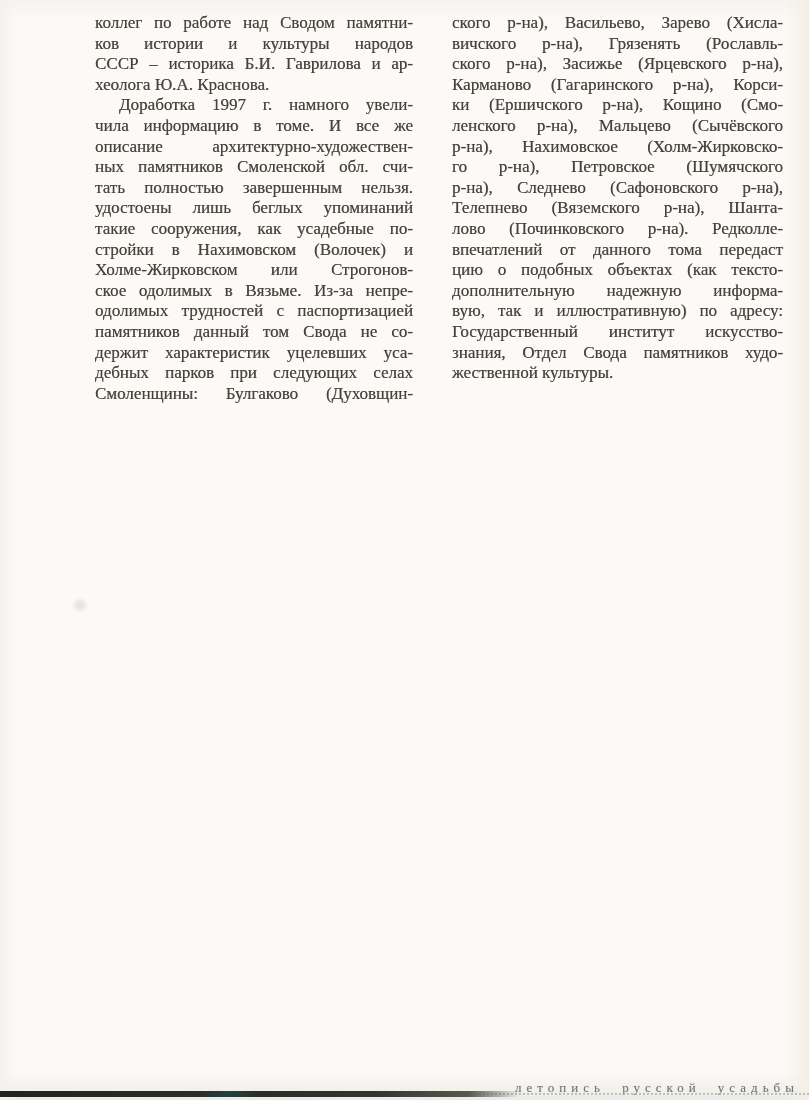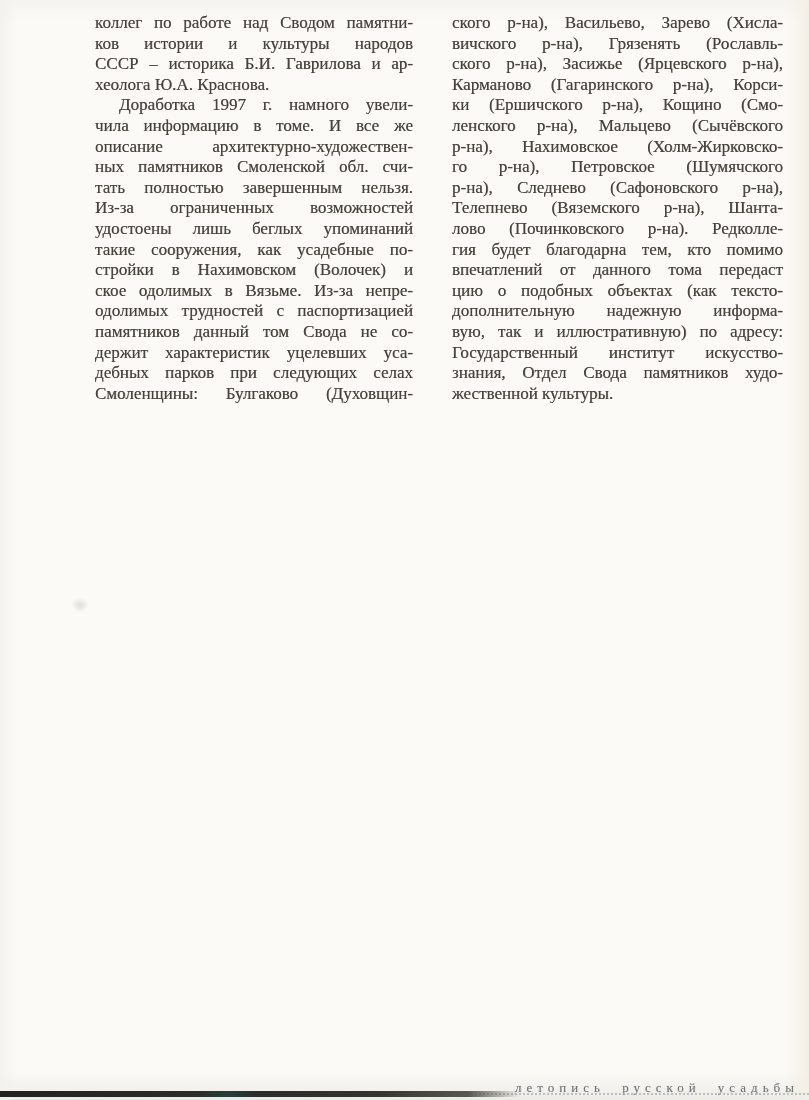--- a/index.html
+++ b/index.html
@@ -67,45 +67,44 @@
   <div class="col col-left">
     <div class="line">коллег по работе над Сводом памятни-</div>
     <div class="line">ков истории и культуры народов</div>
     <div class="line">СССР – историка Б.И. Гаврилова и ар-</div>
     <div class="line last">хеолога Ю.А. Краснова.</div>
     <div class="line indent">Доработка 1997 г. намного увели-</div>
     <div class="line">чила информацию в томе. И все же</div>
     <div class="line">описание архитектурно-художествен-</div>
     <div class="line">ных памятников Смоленской обл. счи-</div>
     <div class="line">тать полностью завершенным нельзя.</div>
-    <div class="line">Из-за ограниченных возможностей</div>
     <div class="line">удостоены лишь беглых упоминаний</div>
     <div class="line">такие сооружения, как усадебные по-</div>
     <div class="line">стройки в Нахимовском (Волочек) и</div>
+    <div class="line">Холме-Жирковском или Строгонов-</div>
     <div class="line">ское одолимых в Вязьме. Из-за непре-</div>
     <div class="line">одолимых трудностей с паспортизацией</div>
     <div class="line">памятников данный том Свода не со-</div>
     <div class="line">держит характеристик уцелевших уса-</div>
     <div class="line">дебных парков при следующих селах</div>
     <div class="line">Смоленщины: Булгаково (Духовщин-</div>
   </div>
 
   <div class="col col-right">
     <div class="line">ского р-на), Васильево, Зарево (Хисла-</div>
     <div class="line">вичского р-на), Грязенять (Рославль-</div>
     <div class="line">ского р-на), Засижье (Ярцевского р-на),</div>
     <div class="line">Карманово (Гагаринского р-на), Корси-</div>
     <div class="line">ки (Ершичского р-на), Кощино (Смо-</div>
     <div class="line">ленского р-на), Мальцево (Сычёвского</div>
     <div class="line">р-на), Нахимовское (Холм-Жирковско-</div>
     <div class="line">го р-на), Петровское (Шумячского</div>
     <div class="line">р-на), Следнево (Сафоновского р-на),</div>
     <div class="line">Телепнево (Вяземского р-на), Шанта-</div>
     <div class="line">лово (Починковского р-на). Редколле-</div>
-    <div class="line">гия будет благодарна тем, кто помимо</div>
     <div class="line">впечатлений от данного тома передаст</div>
     <div class="line">цию о подобных объектах (как тексто-</div>
     <div class="line">дополнительную надежную информа-</div>
     <div class="line">вую, так и иллюстративную) по адресу:</div>
     <div class="line">Государственный институт искусство-</div>
     <div class="line">знания, Отдел Свода памятников худо-</div>
     <div class="line last">жественной культуры.</div>
   </div>
 
   <div class="smudge"></div>

